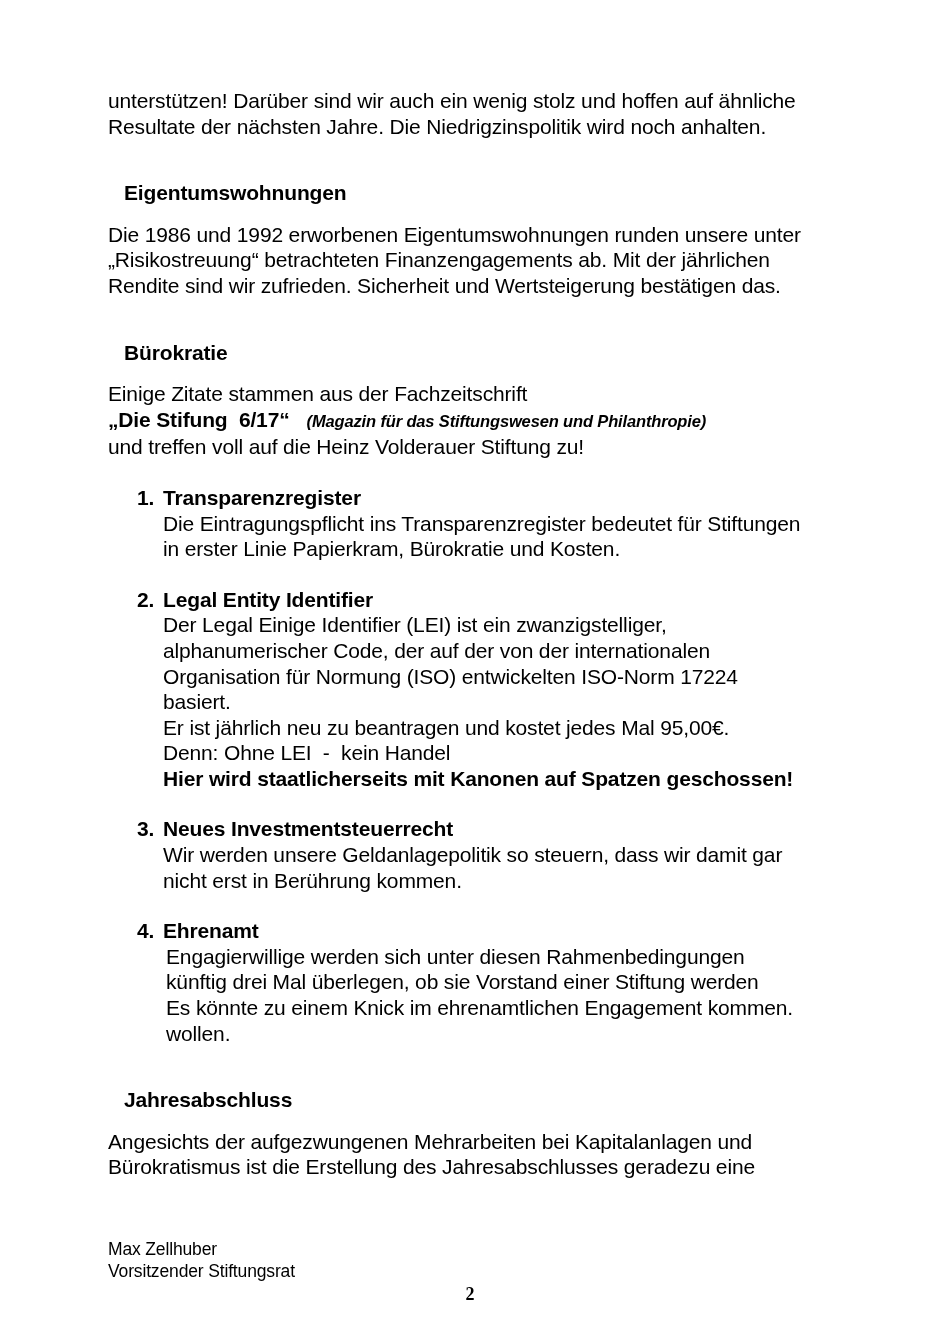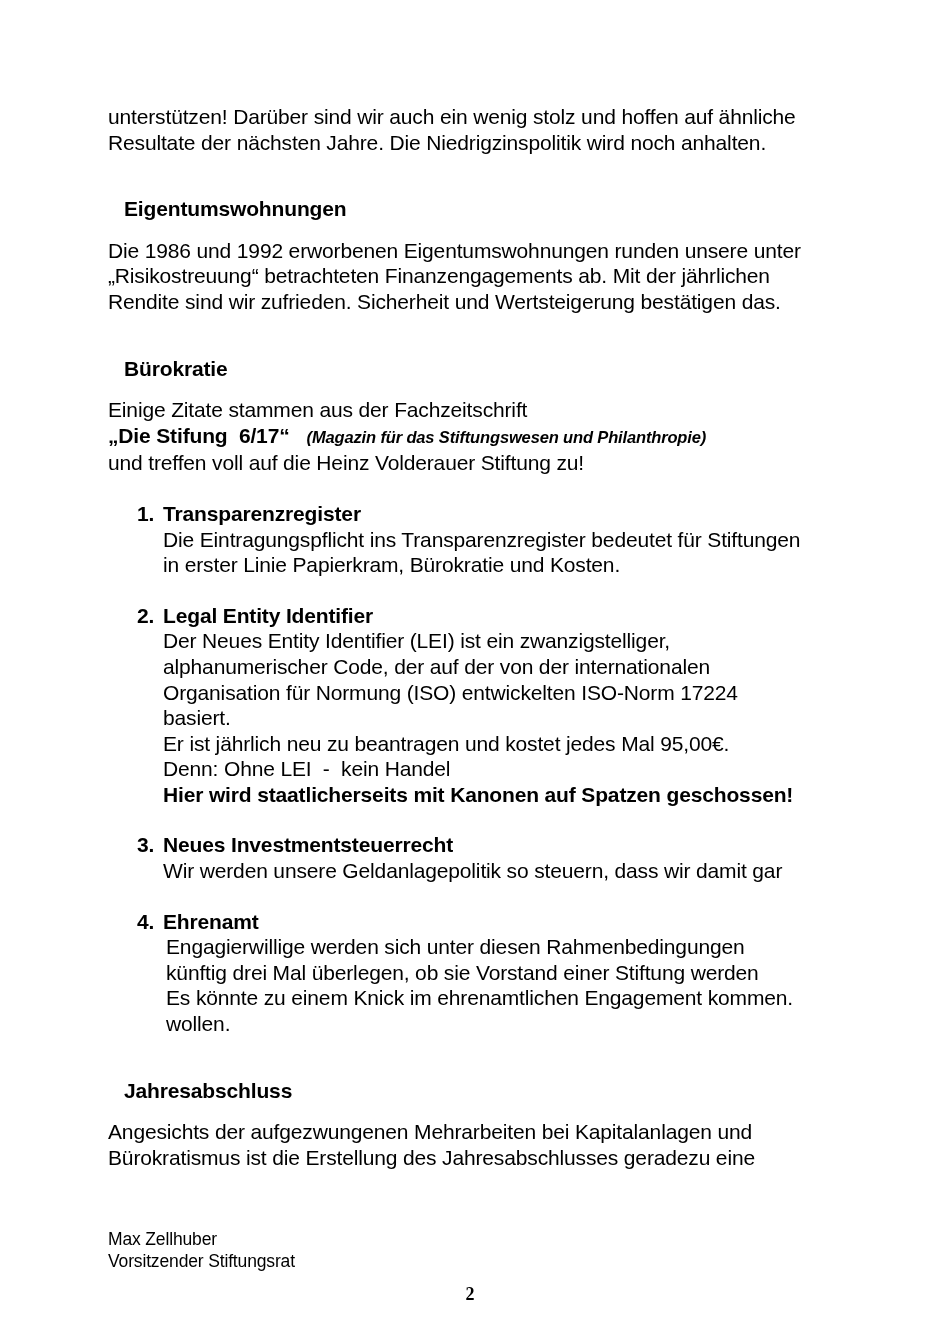--- a/index.html
+++ b/index.html
@@ -14,21 +14,21 @@
     position: relative;
     overflow: hidden;
     font-family: "Liberation Sans", "DejaVu Sans", sans-serif;
     color: #000000;
     -webkit-font-smoothing: none;
   }
 
   
   .page {
     position: absolute;
-    top: 16px;
+    top: 0;
     left: 0;
     width: 940px;
     height: 983px;
     box-sizing: border-box;
     padding: 88px 92px 0 108px;
   }
 
   
   .doc-text {
     font-family: "Liberation Sans", "DejaVu Sans", sans-serif;
@@ -167,35 +167,36 @@
       <div class="li-body">
         <span class="line">Die Eintragungspflicht ins Transparenzregister bedeutet für Stiftungen</span>
         <span class="line">in erster Linie Papierkram, Bürokratie und Kosten.</span>
       </div>
     </li>
 
     <li>
       <span class="li-marker">2.</span>
       <span class="li-title">Legal Entity Identifier</span>
       <div class="li-body">
-        <span class="line">Der Neues Entity Identifier (LEI) ist ein zwanzigstelliger,</span>
+        <span class="line">Der Legal Einige Identifier (LEI) ist ein zwanzigstelliger,</span>
         <span class="line">alphanumerischer Code, der auf der von der internationalen</span>
         <span class="line">Organisation für Normung (ISO) entwickelten ISO-Norm 17224</span>
         <span class="line">basiert.</span>
         <span class="line">Er ist jährlich neu zu beantragen und kostet jedes Mal 95,00€.</span>
         <span class="line">Denn: Ohne LEI  -  kein Handel</span>
         <span class="line bold">Hier wird staatlicherseits mit Kanonen auf Spatzen geschossen!</span>
       </div>
     </li>
 
     <li>
       <span class="li-marker">3.</span>
       <span class="li-title">Neues Investmentsteuerrecht</span>
       <div class="li-body">
         <span class="line">Wir werden unsere Geldanlagepolitik so steuern, dass wir damit gar</span>
+        <span class="line">nicht erst in Berührung kommen.</span>
       </div>
     </li>
 
     <li>
       <span class="li-marker">4.</span>
       <span class="li-title">Ehrenamt</span>
       <div class="li-body indent-more">
         <span class="line">Engagierwillige werden sich unter diesen Rahmenbedingungen</span>
         <span class="line">künftig drei Mal überlegen, ob sie Vorstand einer Stiftung werden</span>
         <span class="line">Es könnte zu einem Knick im ehrenamtlichen Engagement kommen.</span>

